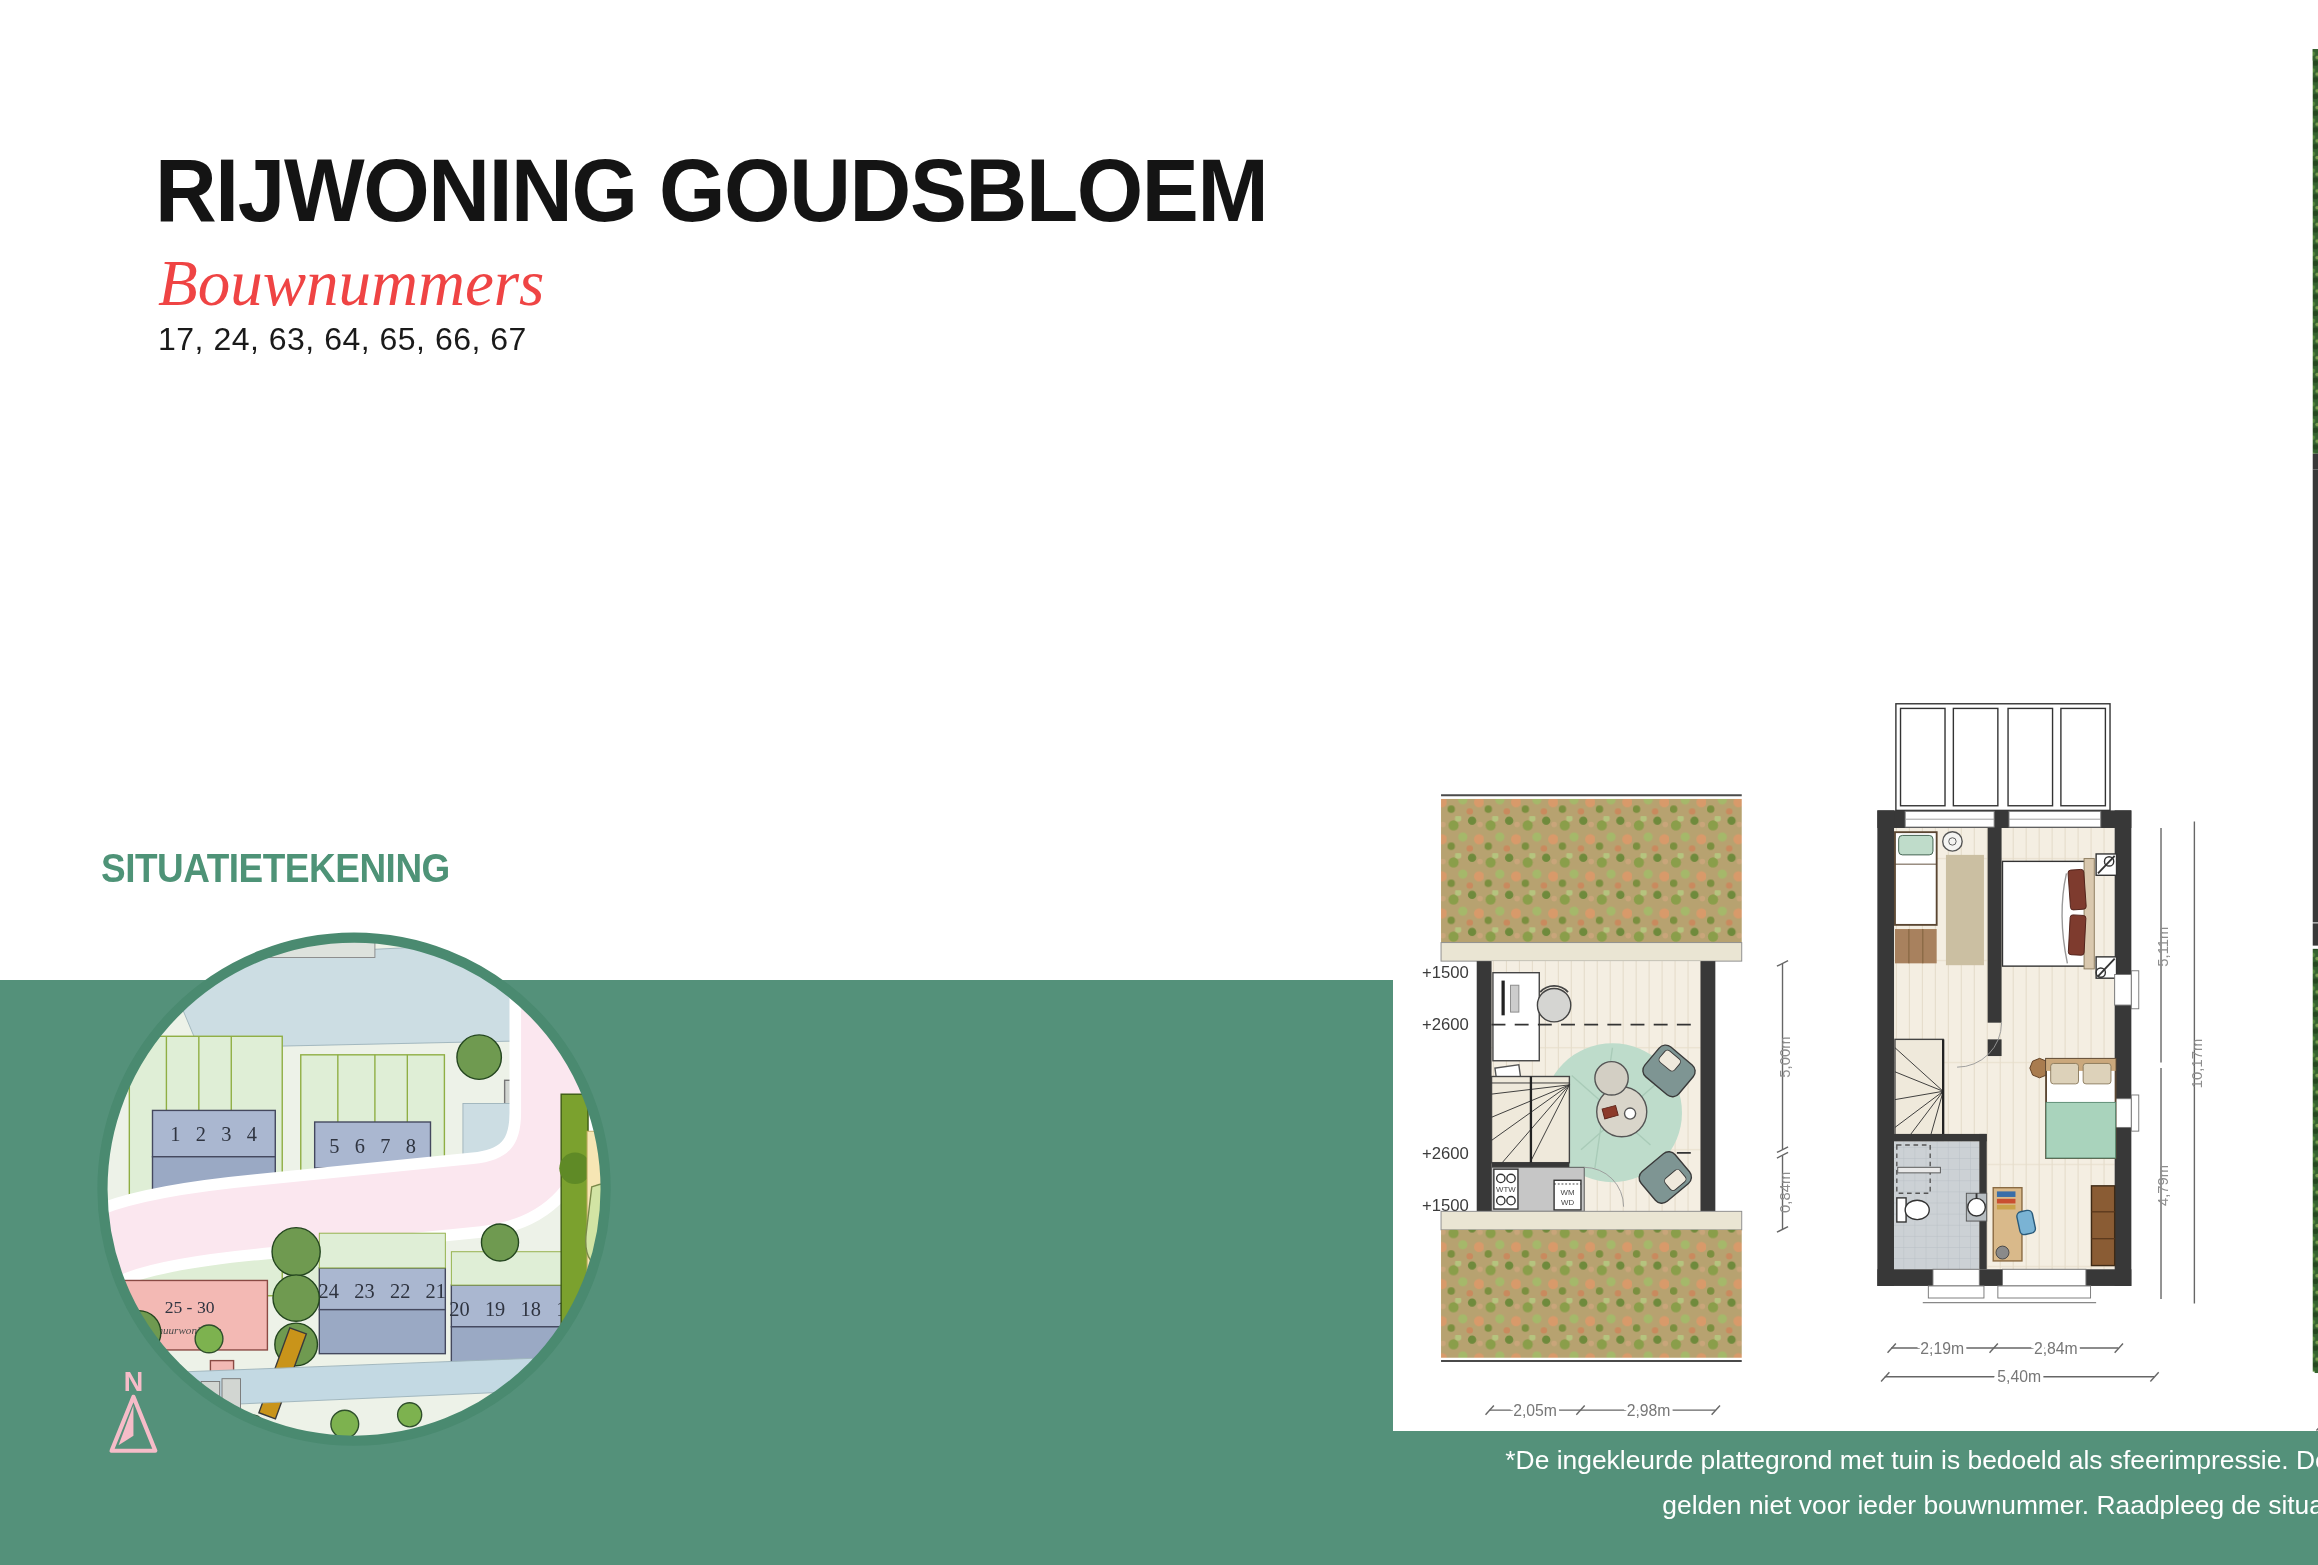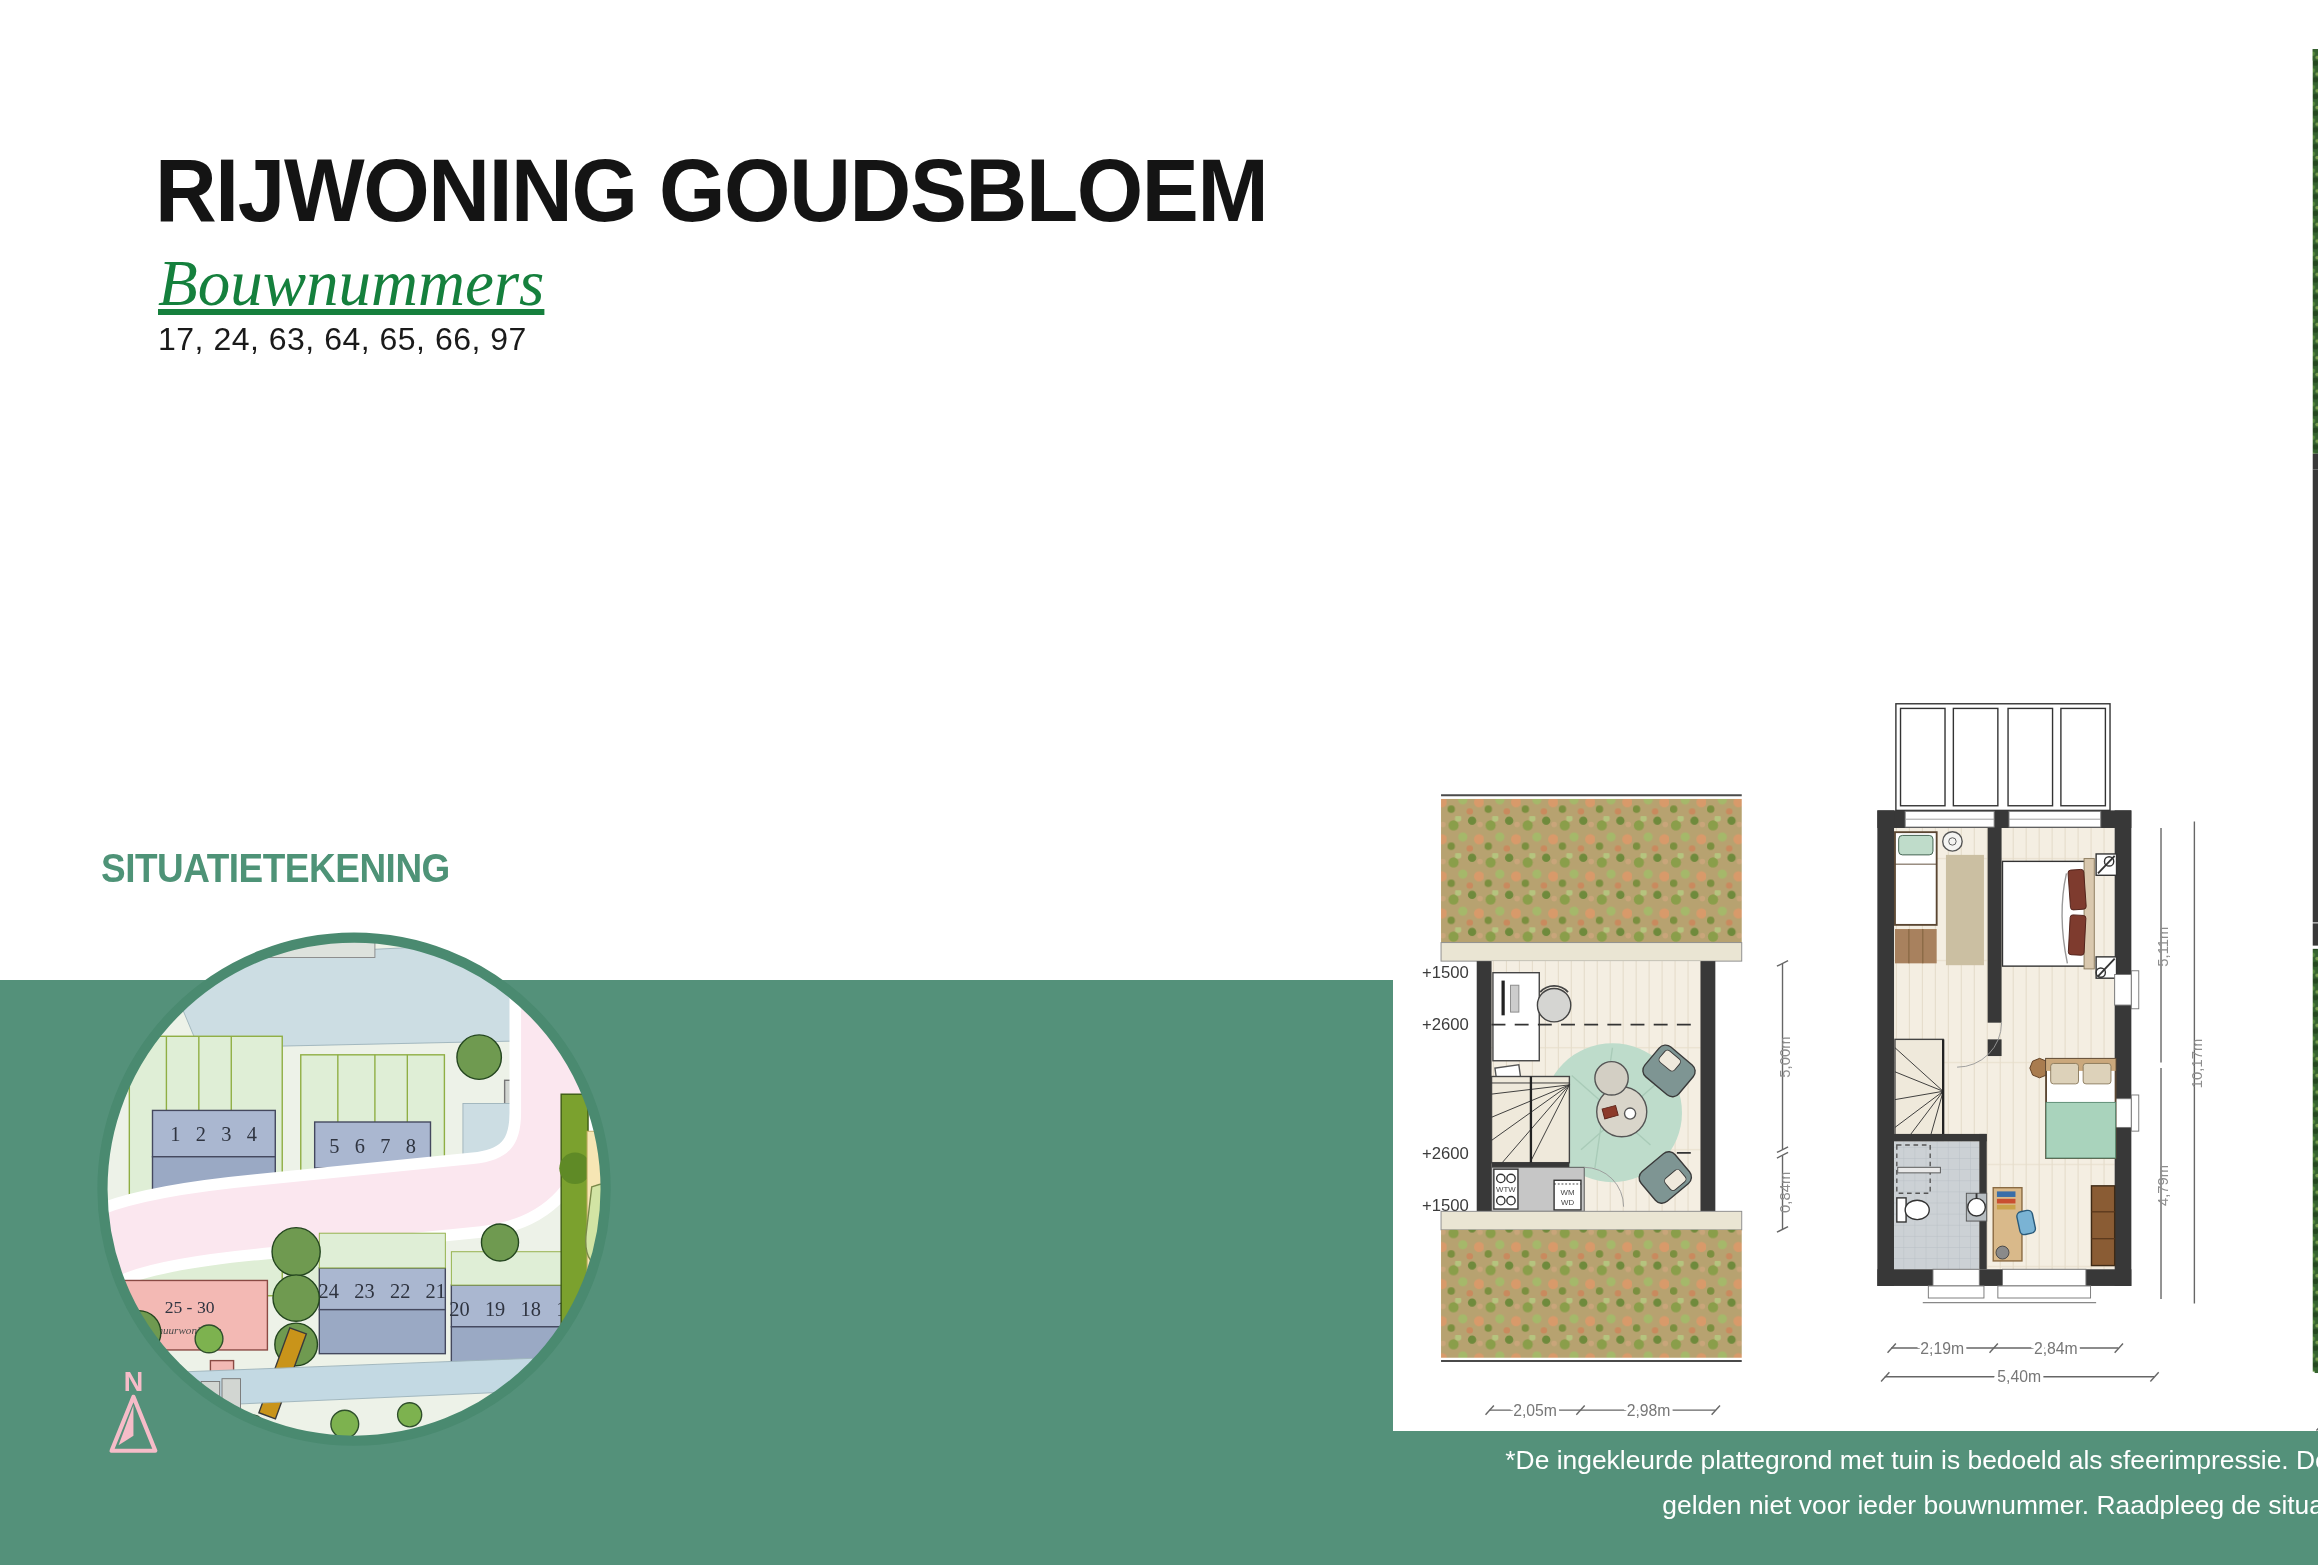--- a/index.html
+++ b/index.html
@@ -11,21 +11,21 @@
   *{margin:0;padding:0;box-sizing:border-box;}
   html,body{background:#ffffff;}
   .page{position:relative;width:2782px;height:1565px;background:#ffffff;overflow:hidden;
         font-family:"Liberation Sans",sans-serif;}
   .abs{position:absolute;}
 
   
   .title{left:155px;top:139px;font-size:89px;font-weight:900;letter-spacing:-1.4px;color:#141414;
          transform:scaleX(.96);transform-origin:left top;white-space:nowrap;}
   .subtitle{left:158px;top:246px;font-family:"Liberation Serif",serif;font-style:italic;
-            font-size:65px;color:#15803d;text-decoration:underline;}
+            font-size:65px;color:#ef4444;}
   .numbers{left:158px;top:321px;font-size:32px;color:#1a1a1a;letter-spacing:0.5px;}
 
   .section-label{left:101px;top:845px;font-size:41px;font-weight:800;color:var(--accent-green);
                  transform:scaleX(.9);transform-origin:left top;letter-spacing:-0.5px;white-space:nowrap;}
 
   
   .band{left:0;top:980px;width:2782px;height:585px;background:var(--band-green);}
   .plans-panel{left:1393px;top:980px;width:1389px;height:451px;background:#ffffff;}
 
   .footnote{right:59px;top:1438px;width:1577px;text-align:right;color:var(--footnote-white);
@@ -40,21 +40,21 @@
   .maplbl2{font-family:"Liberation Serif",serif;fill:#2f3440;font-size:38px;}
   .mapsub{font-family:"Liberation Serif",serif;font-style:italic;fill:#4a4a4a;font-size:24px;}
 </style>
 </head>
 <body>
 
 <div class="page">
 
   <div class="abs title">RIJWONING GOUDSBLOEM</div>
   <div class="abs subtitle">Bouwnummers</div>
-  <div class="abs numbers">17, 24, 63, 64, 65, 66, 97</div>
+  <div class="abs numbers">17, 24, 63, 64, 65, 66, 67</div>
   <div class="abs section-label">SITUATIETEKENING</div>
 
   <div class="abs band"></div>
   <div class="abs plans-panel"></div>
 
   <svg class="abs" style="left:83px;top:918px;" width="556" height="547" viewBox="180 1980 1200 1180">
     <defs>
       <clipPath id="mapclip">
           <circle cx="765" cy="2565" r="543"></circle>
         </clipPath>

